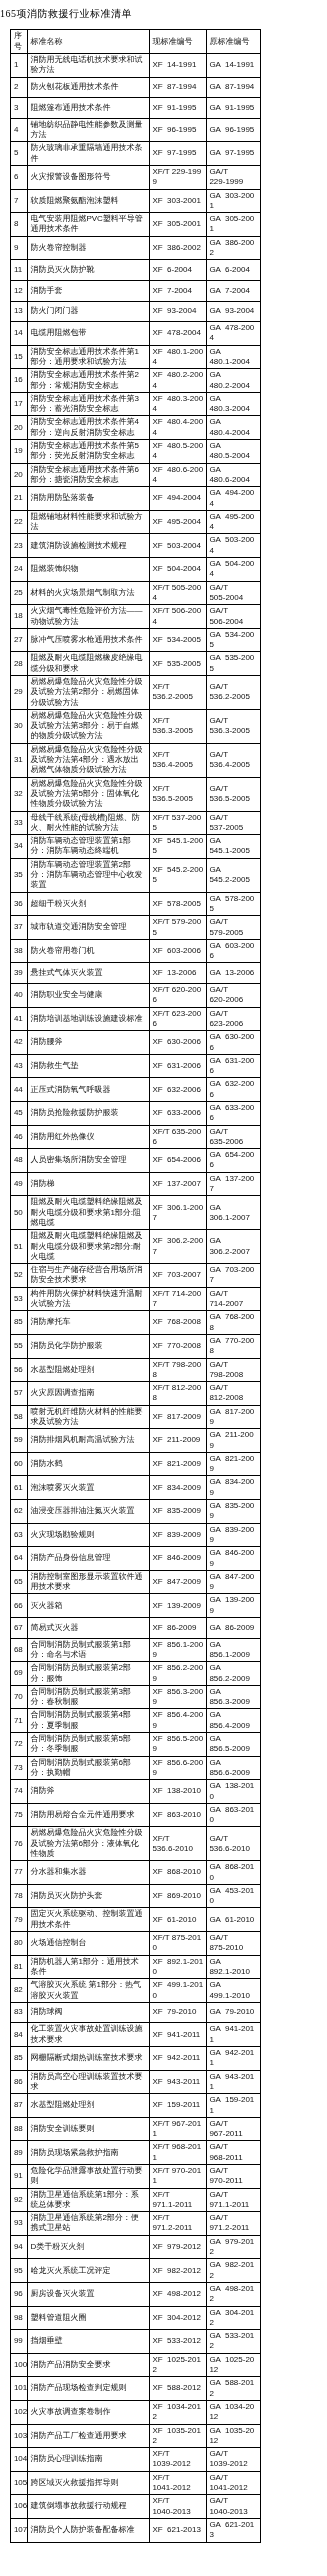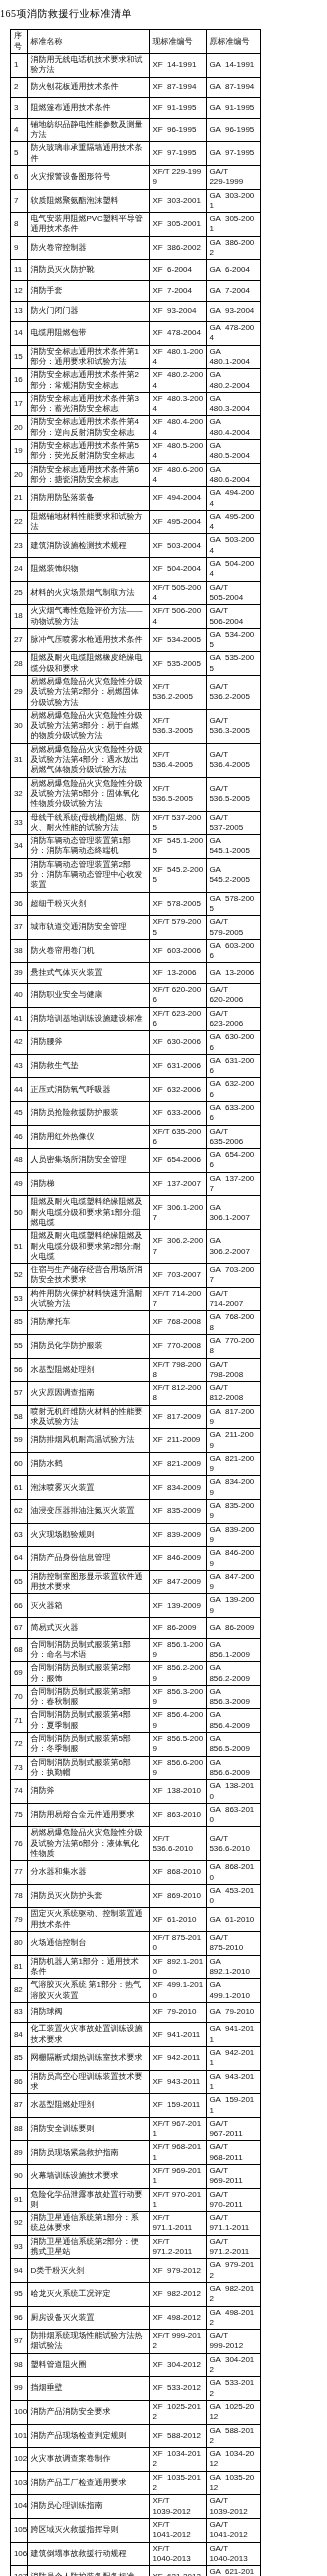--- a/index.html
+++ b/index.html
@@ -625,27 +625,20 @@
 967-2011</td>
         </tr>
         <tr>
           <td class="c-num">89</td>
           <td class="c-name">消防员现场紧急救护指南</td>
           <td class="c-code">XF/T 968-2011</td>
           <td class="c-code">GA/T
 968-2011</td>
         </tr>
         <tr>
-          <td class="c-num">90</td>
-          <td class="c-name">火幕墙训练设施技术要求</td>
-          <td class="c-code">XF/T 969-2011</td>
-          <td class="c-code">GA/T
-969-2011</td>
-        </tr>
-        <tr>
           <td class="c-num">91</td>
           <td class="c-name">危险化学品泄露事故处置行动要则</td>
           <td class="c-code">XF/T 970-2011</td>
           <td class="c-code">GA/T
 970-2011</td>
         </tr>
         <tr>
           <td class="c-num">92</td>
           <td class="c-name">消防卫星通信系统第1部分：系统总体要求</td>
           <td class="c-code">XF/T
@@ -671,27 +664,20 @@
           <td class="c-num">95</td>
           <td class="c-name">哈龙灭火系统工况评定</td>
           <td class="c-code">XF  982-2012</td>
           <td class="c-code">GA  982-2012</td>
         </tr>
         <tr>
           <td class="c-num">96</td>
           <td class="c-name">厨房设备灭火装置</td>
           <td class="c-code">XF  498-2012</td>
           <td class="c-code">GA  498-2012</td>
-        </tr>
-        <tr>
-          <td class="c-num">97</td>
-          <td class="c-name">防排烟系统现场性能试验方法热烟试验法</td>
-          <td class="c-code">XF/T 999-2012</td>
-          <td class="c-code">GA/T
-999-2012</td>
         </tr>
         <tr>
           <td class="c-num">98</td>
           <td class="c-name">塑料管道阻火圈</td>
           <td class="c-code">XF  304-2012</td>
           <td class="c-code">GA  304-2012</td>
         </tr>
         <tr>
           <td class="c-num">99</td>
           <td class="c-name">挡烟垂壁</td>

